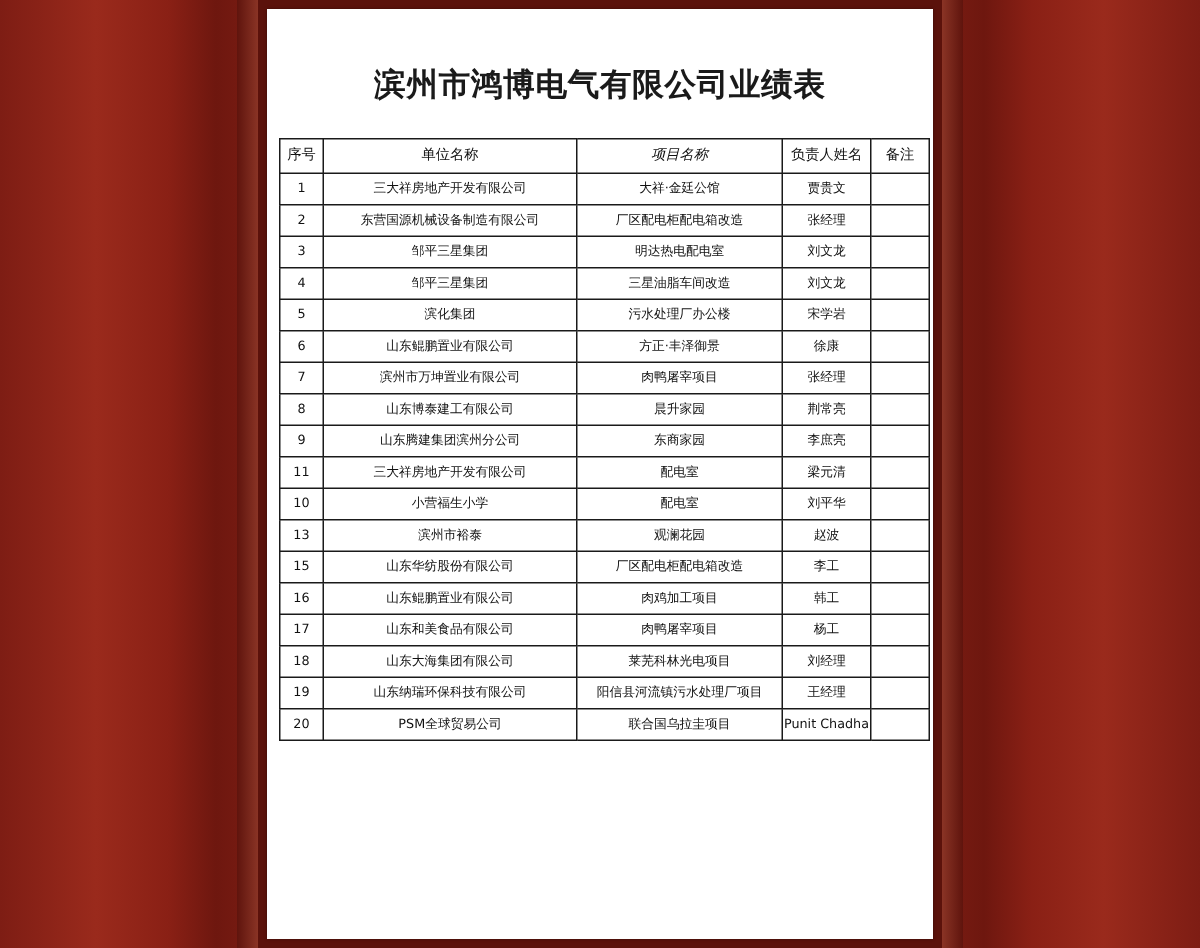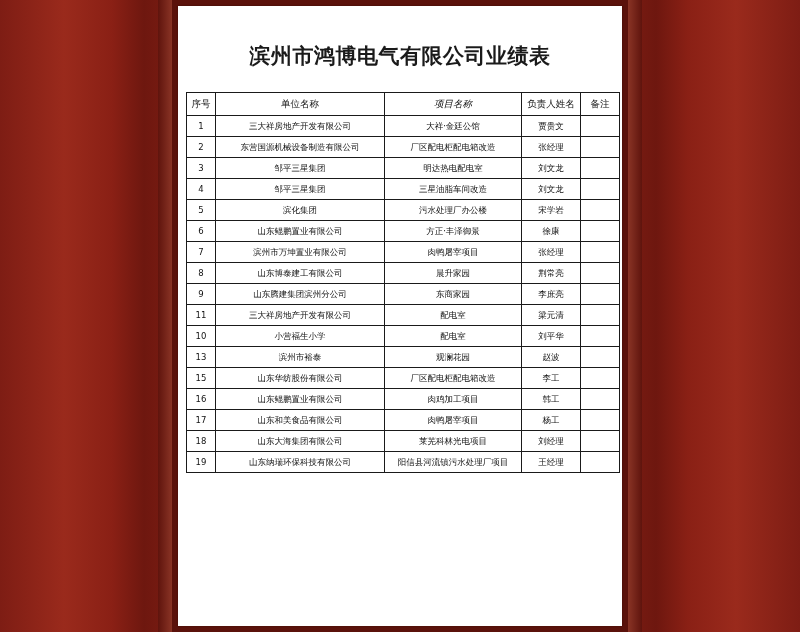--- a/index.html
+++ b/index.html
@@ -246,16 +246,23 @@
           <td class="c-person">刘经理</td>
           <td class="c-note"></td>
         </tr>
         <tr>
           <td class="c-idx">19</td>
           <td class="c-unit">山东纳瑞环保科技有限公司</td>
           <td class="c-proj">阳信县河流镇污水处理厂项目</td>
           <td class="c-person">王经理</td>
           <td class="c-note"></td>
         </tr>
+        <tr>
+          <td class="c-idx">20</td>
+          <td class="c-unit">PSM全球贸易公司</td>
+          <td class="c-proj">联合国乌拉圭项目</td>
+          <td class="c-person">Punit Chadha</td>
+          <td class="c-note"></td>
+        </tr>
       </tbody>
     </table>
   </div>
 </div>
 
 </body></html>

